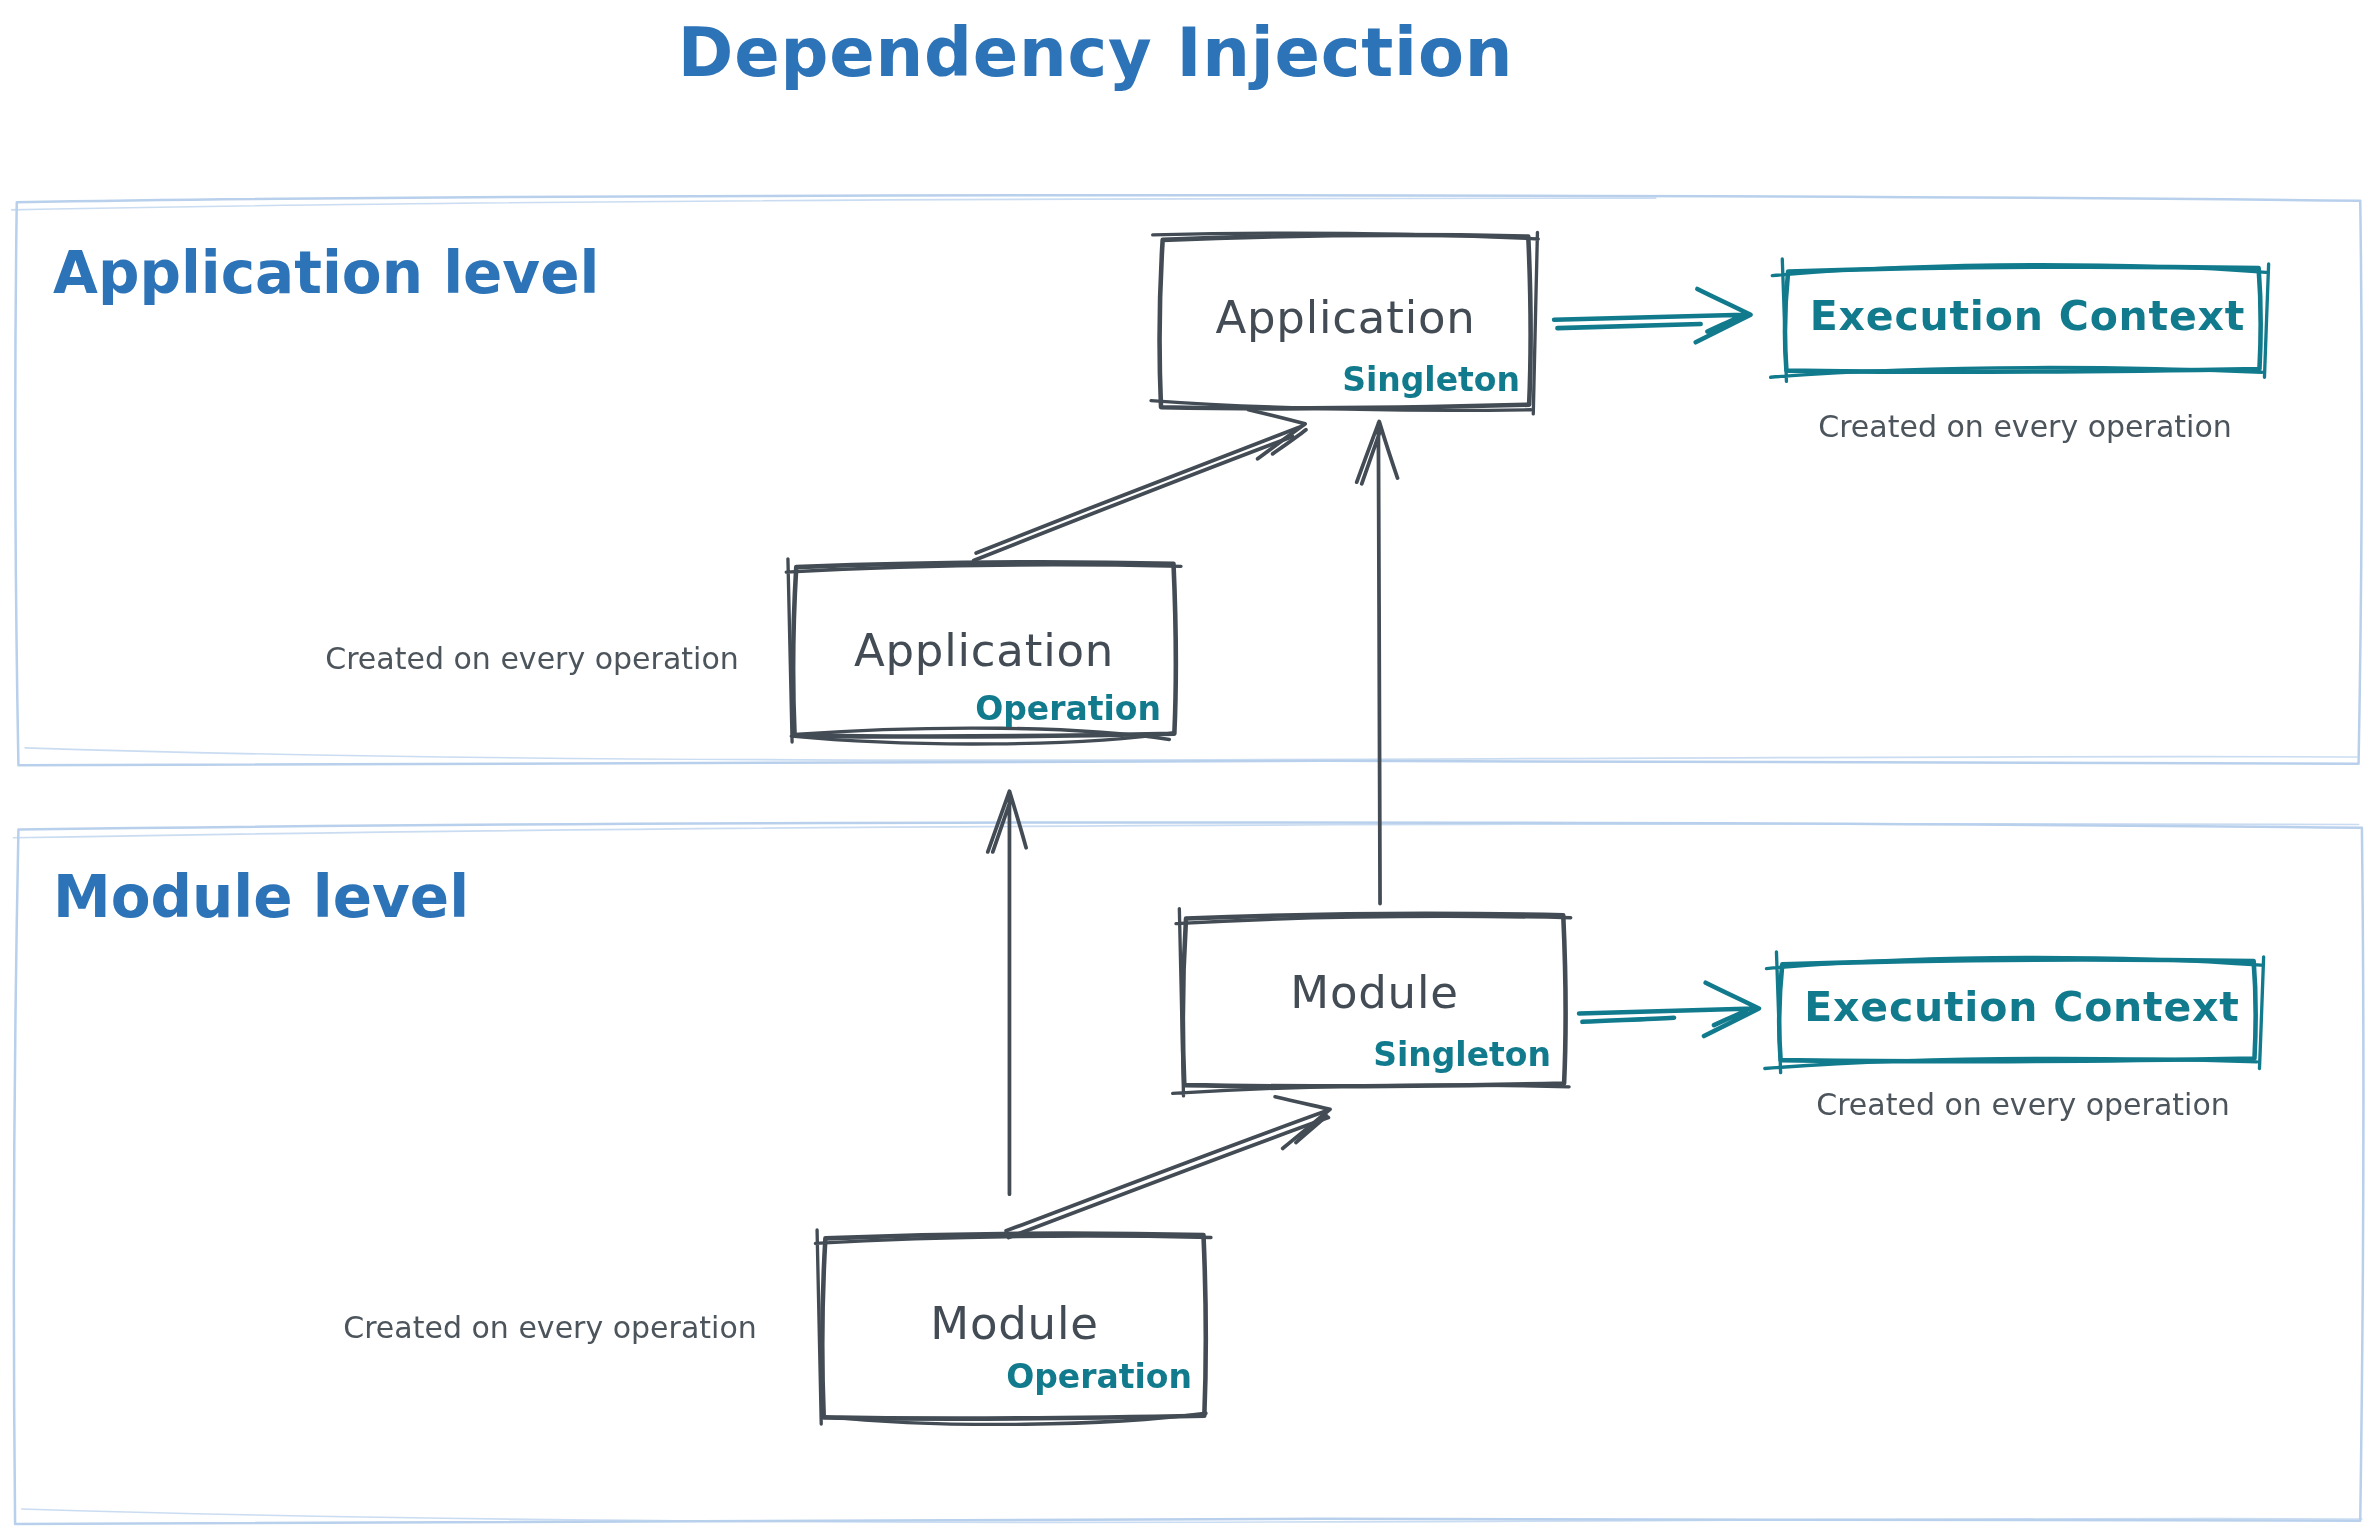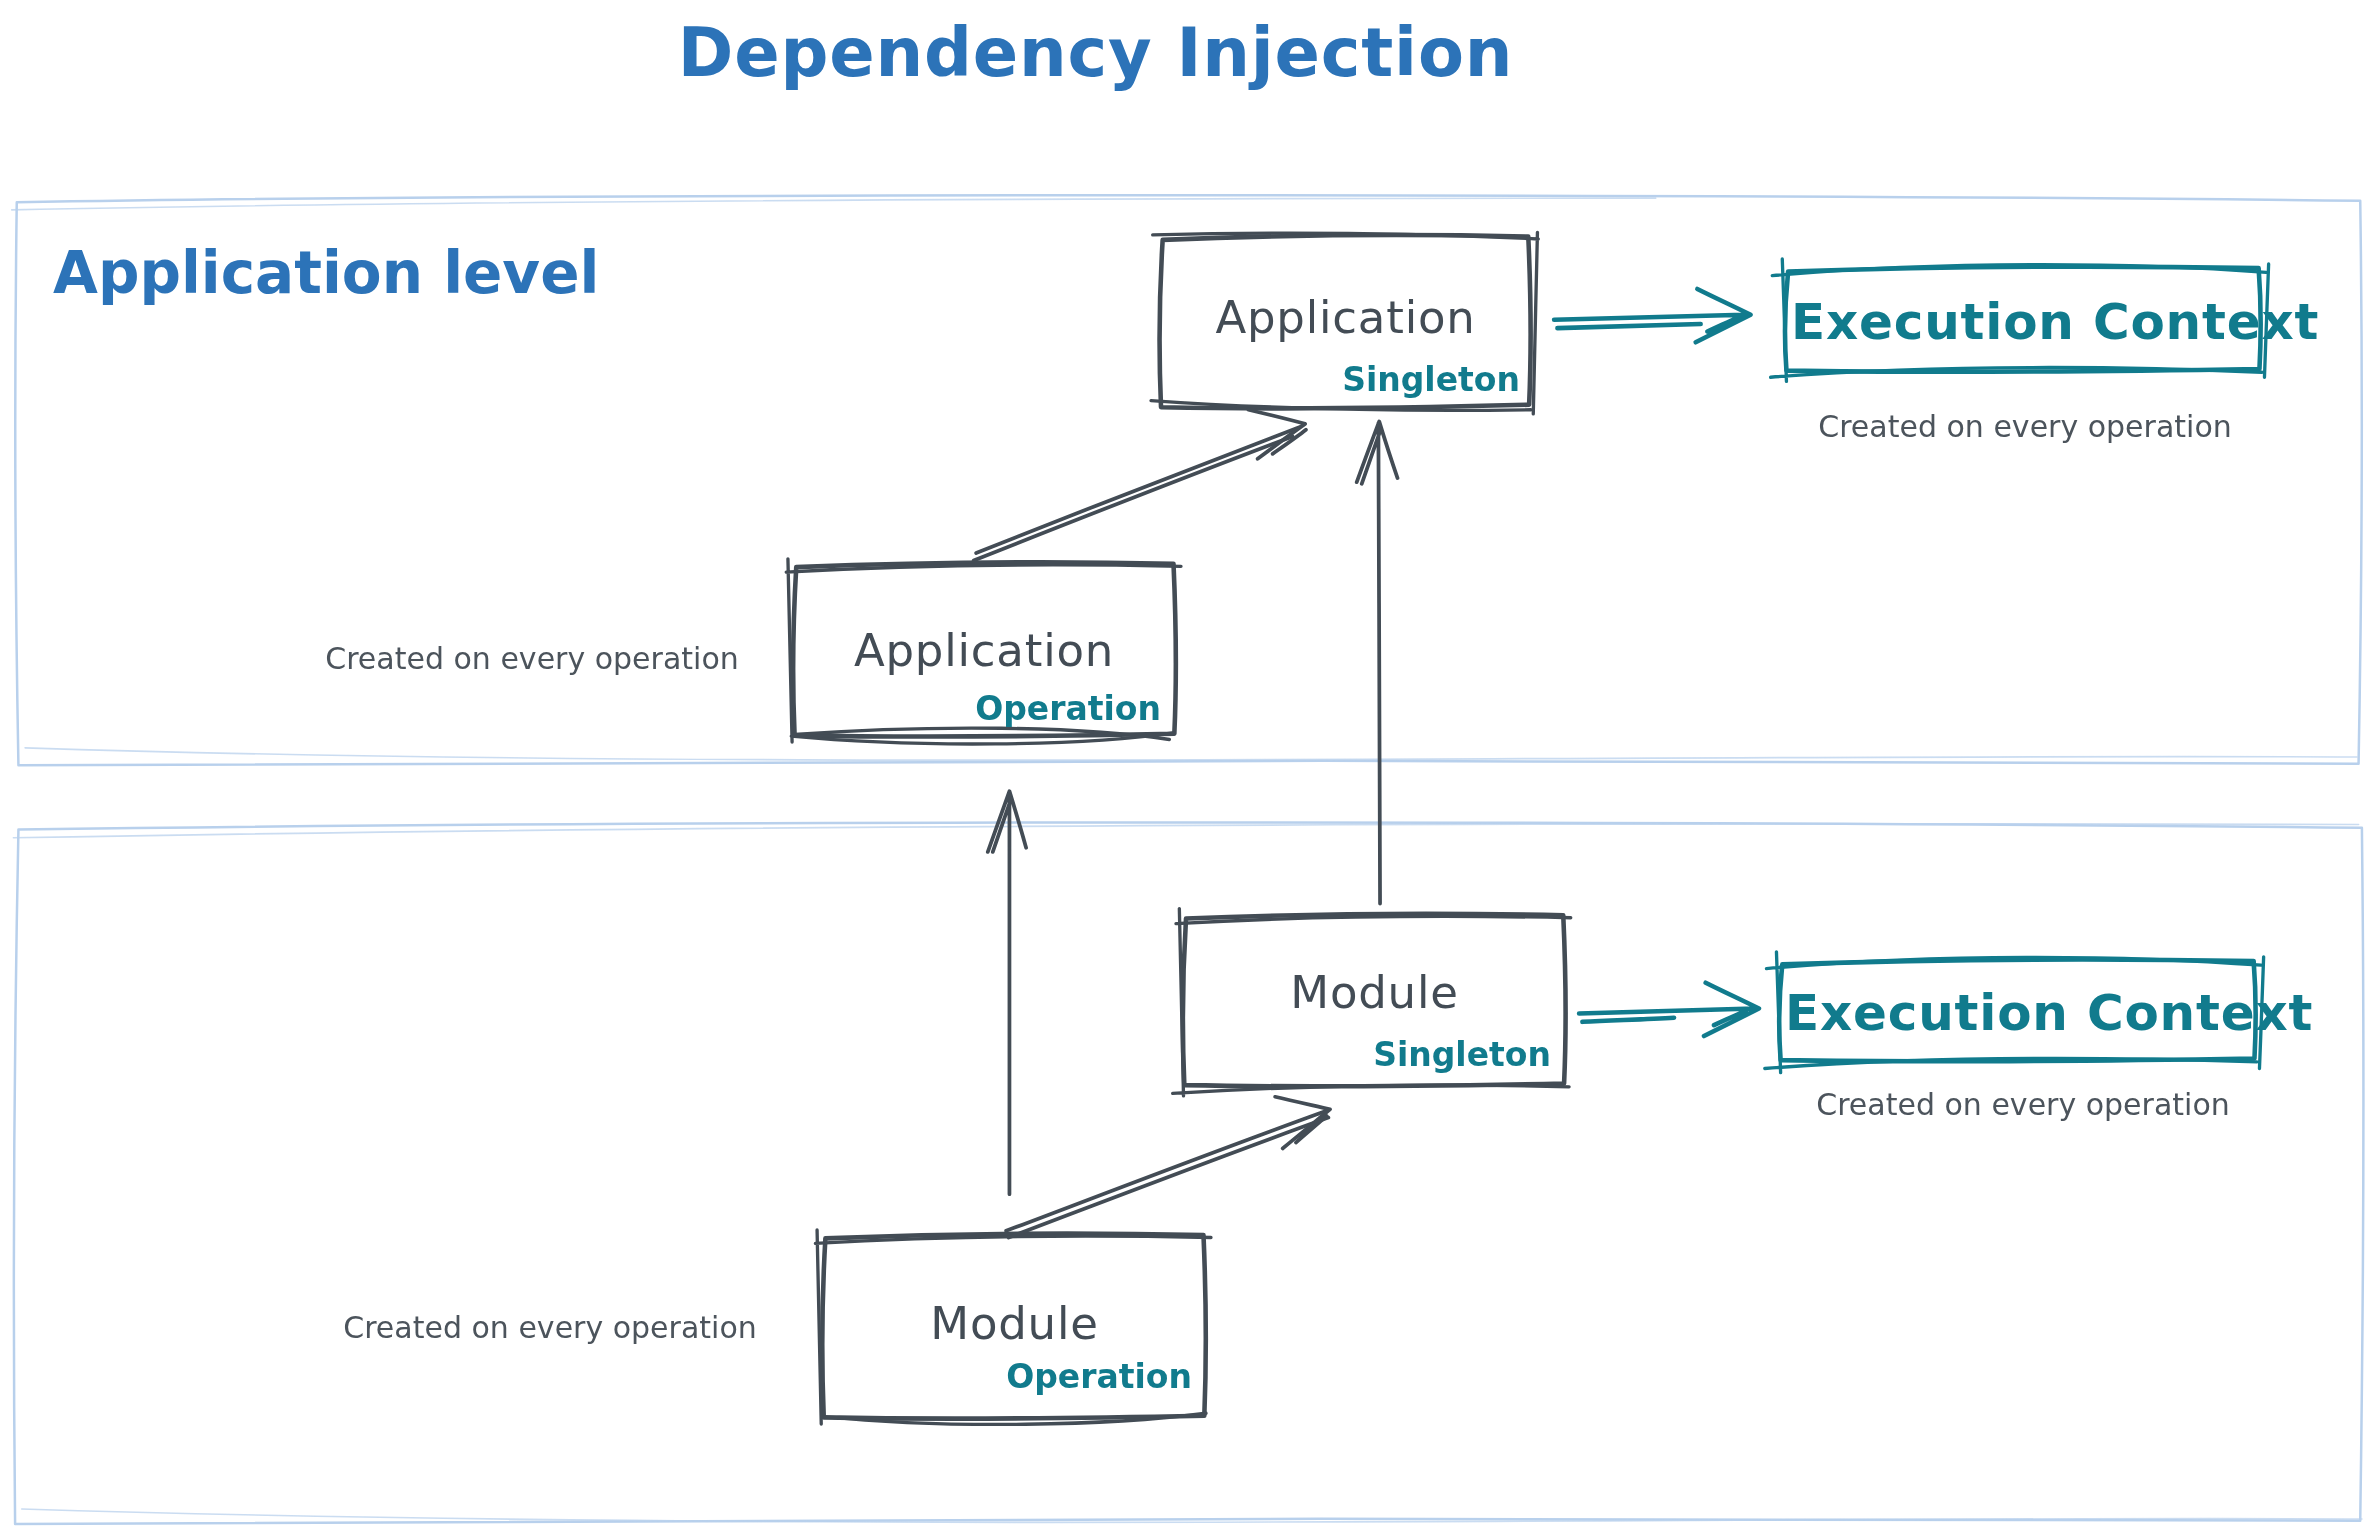--- a/index.html
+++ b/index.html
@@ -31,21 +31,21 @@
 
   .txt { position: absolute; line-height: 1.25; white-space: nowrap; }
   .center { text-align: center; }
   .right { text-align: right; }
 
   .title    { font-size: 67px; font-weight: 700; color: var(--blue); letter-spacing: 0.8px; }
   .subtitle { font-size: 35px; font-weight: 600; color: var(--muted); }
   .section-label { font-size: 58px; font-weight: 700; color: var(--blue); }
   .box-main { font-size: 45px; font-weight: 400; color: var(--ink); letter-spacing: 0.8px; }
   .box-sub  { font-size: 33px; font-weight: 600; color: var(--teal); }
-  .exec-label { font-size: 50px; font-weight: 700; color: var(--teal); letter-spacing: 0.8px; padding-left: 7px; }
+  .exec-label { font-size: 41px; font-weight: 700; color: var(--teal); letter-spacing: 0.8px; padding-left: 7px; }
   .note { font-size: 30px; font-weight: 500; color: var(--muted); }
 </style>
 </head>
 <body>
 
 <div class="canvas">
 
   <svg class="strokes" viewBox="0 0 2854 1842" xmlns="http://www.w3.org/2000/svg">
 
     <g>
@@ -111,20 +111,21 @@
     </g>
 
     <g>
       <path class="s-teal arrow" d="M 1896 1217 C 1968 1215 2040 1213 2106 1211 M 1900 1227 C 1940 1225 1978 1224 2010 1222 M 2048 1180 C 2070 1191 2092 1201 2112 1211 C 2090 1222 2068 1233 2046 1244 M 2058 1231 C 2073 1224 2086 1218 2096 1214"></path>
     </g>
   </svg>
 
   <div class="txt title center" style="left:429px; top:11.7px; width:1333px;">Dependency Injection</div>
 
   <div class="txt section-label" style="left:53px; top:237px;">Application level</div>
+  <div class="txt section-label" style="left:53px; top:861px;">Module level</div>
 
   <div class="txt box-main center" style="left:1158px; top:290px; width:375px;">Application</div>
   <div class="txt box-sub right" style="left:1158px; top:359px; width:362px;">Singleton</div>
 
   <div class="txt exec-label center" style="left:1784px; top:291px; width:480px;">Execution Context</div>
   <div class="txt note center" style="left:1775px; top:408px; width:500px;">Created on every operation</div>
 
   <div class="txt note center" style="left:282px; top:640px; width:500px;">Created on every operation</div>
   <div class="txt box-main center" style="left:791px; top:623px; width:386px;">Application</div>
   <div class="txt box-sub right" style="left:791px; top:688px; width:370px;">Operation</div>

